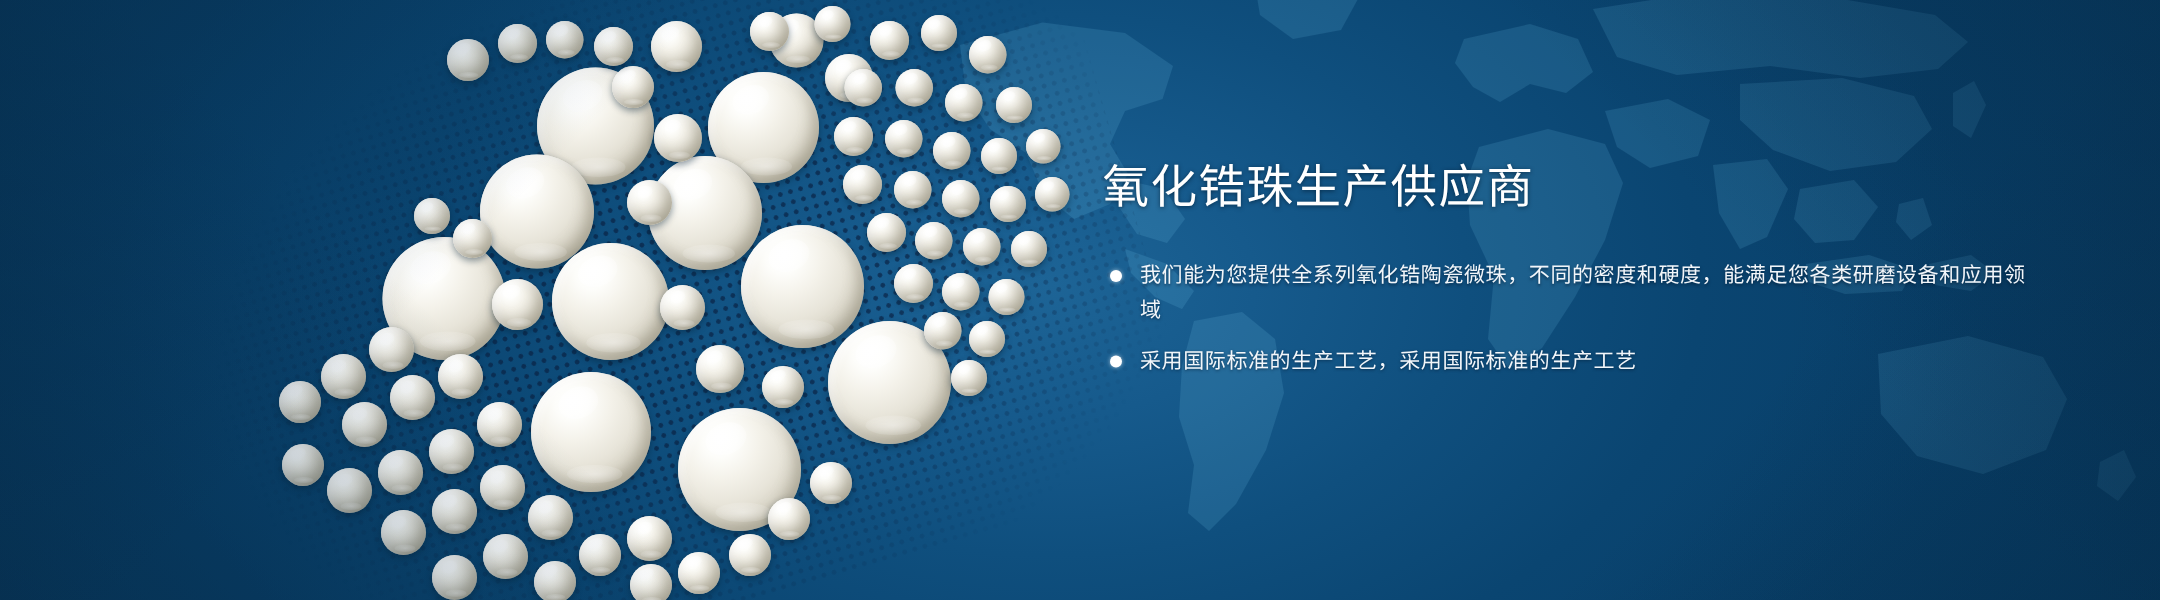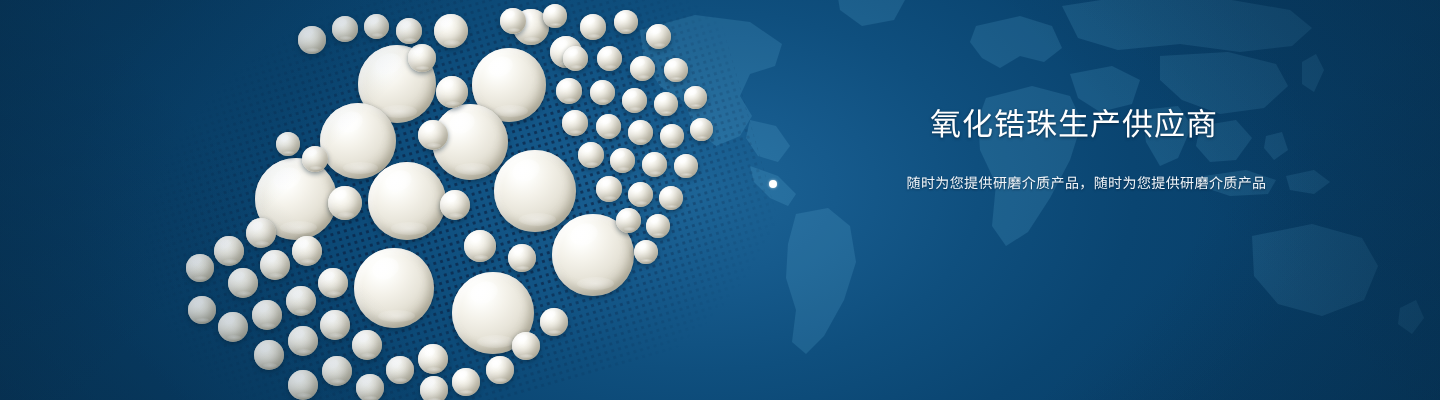--- a/index.html
+++ b/index.html
@@ -124,24 +124,23 @@
     width: 46%;
     height: 16%;
     border-radius: 50%;
     background: radial-gradient(ellipse at 50% 50%,
         rgba(255,255,255,0.42) 0%, rgba(255,255,255,0) 100%);
   }
 
   
   .copy {
     position: absolute;
-    left: 764px;
+    left: 735px;
     top: 104px;
     width: 620px;
-    text-align: center;
   }
   .headline {
     margin: 0;
     font-size: 31px;
     line-height: 42px;
     font-weight: 400;
     color: #ffffff;
     letter-spacing: 1px;
     text-shadow: 0 1px 3px rgba(2,24,45,0.65);
     white-space: nowrap;
@@ -313,18 +312,22 @@
 
   <div class="bg-vignette"></div>
   <div class="bg-corner-dark"></div>
 
   <div class="copy">
     <h1 class="headline">氧化锆珠生产供应商</h1>
 
     <ul class="bullets">
       <li class="bullet">
         <span class="dot"></span>
-        <span class="bullet-text">随时为您提供研磨介质产品，随时为您提供研磨介质产品</span>
+        <span class="bullet-text">我们能为您提供全系列氧化锆陶瓷微珠，不同的密度和硬度，能满足您各类研磨设备和应用领域</span>
+      </li>
+      <li class="bullet">
+        <span class="dot"></span>
+        <span class="bullet-text">采用国际标准的生产工艺，采用国际标准的生产工艺</span>
       </li>
     </ul>
   </div>
 
 </div>
 
 </body></html>

